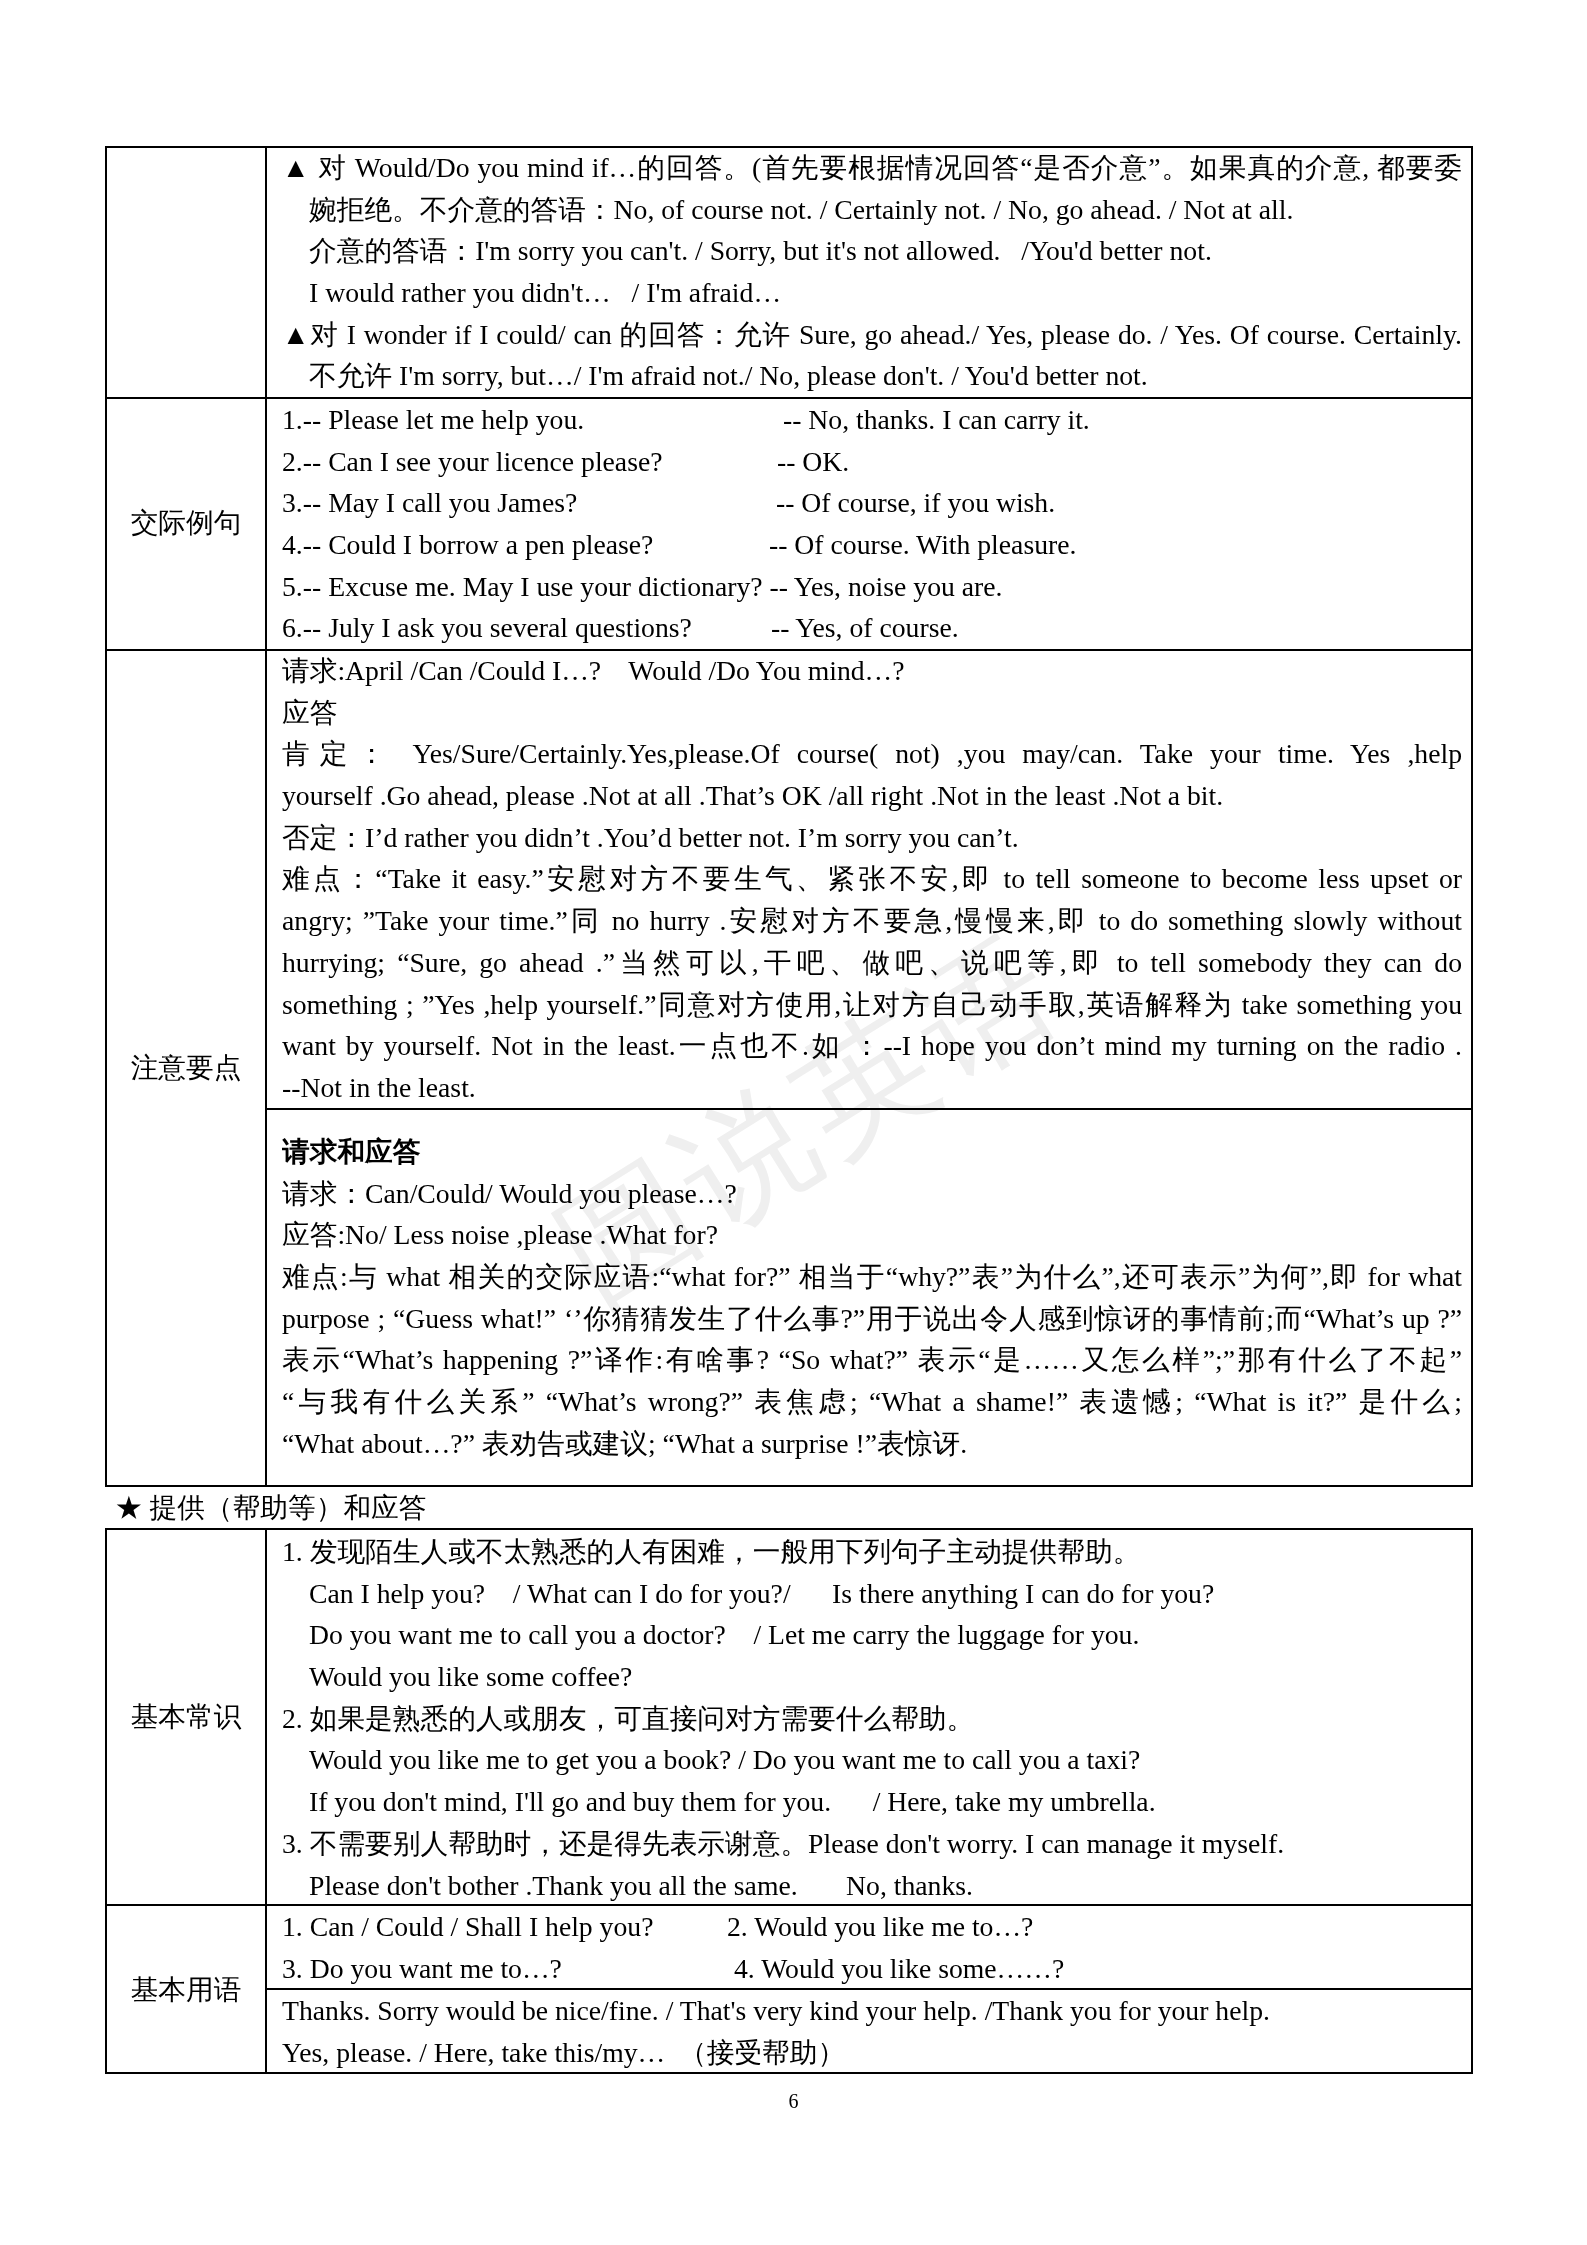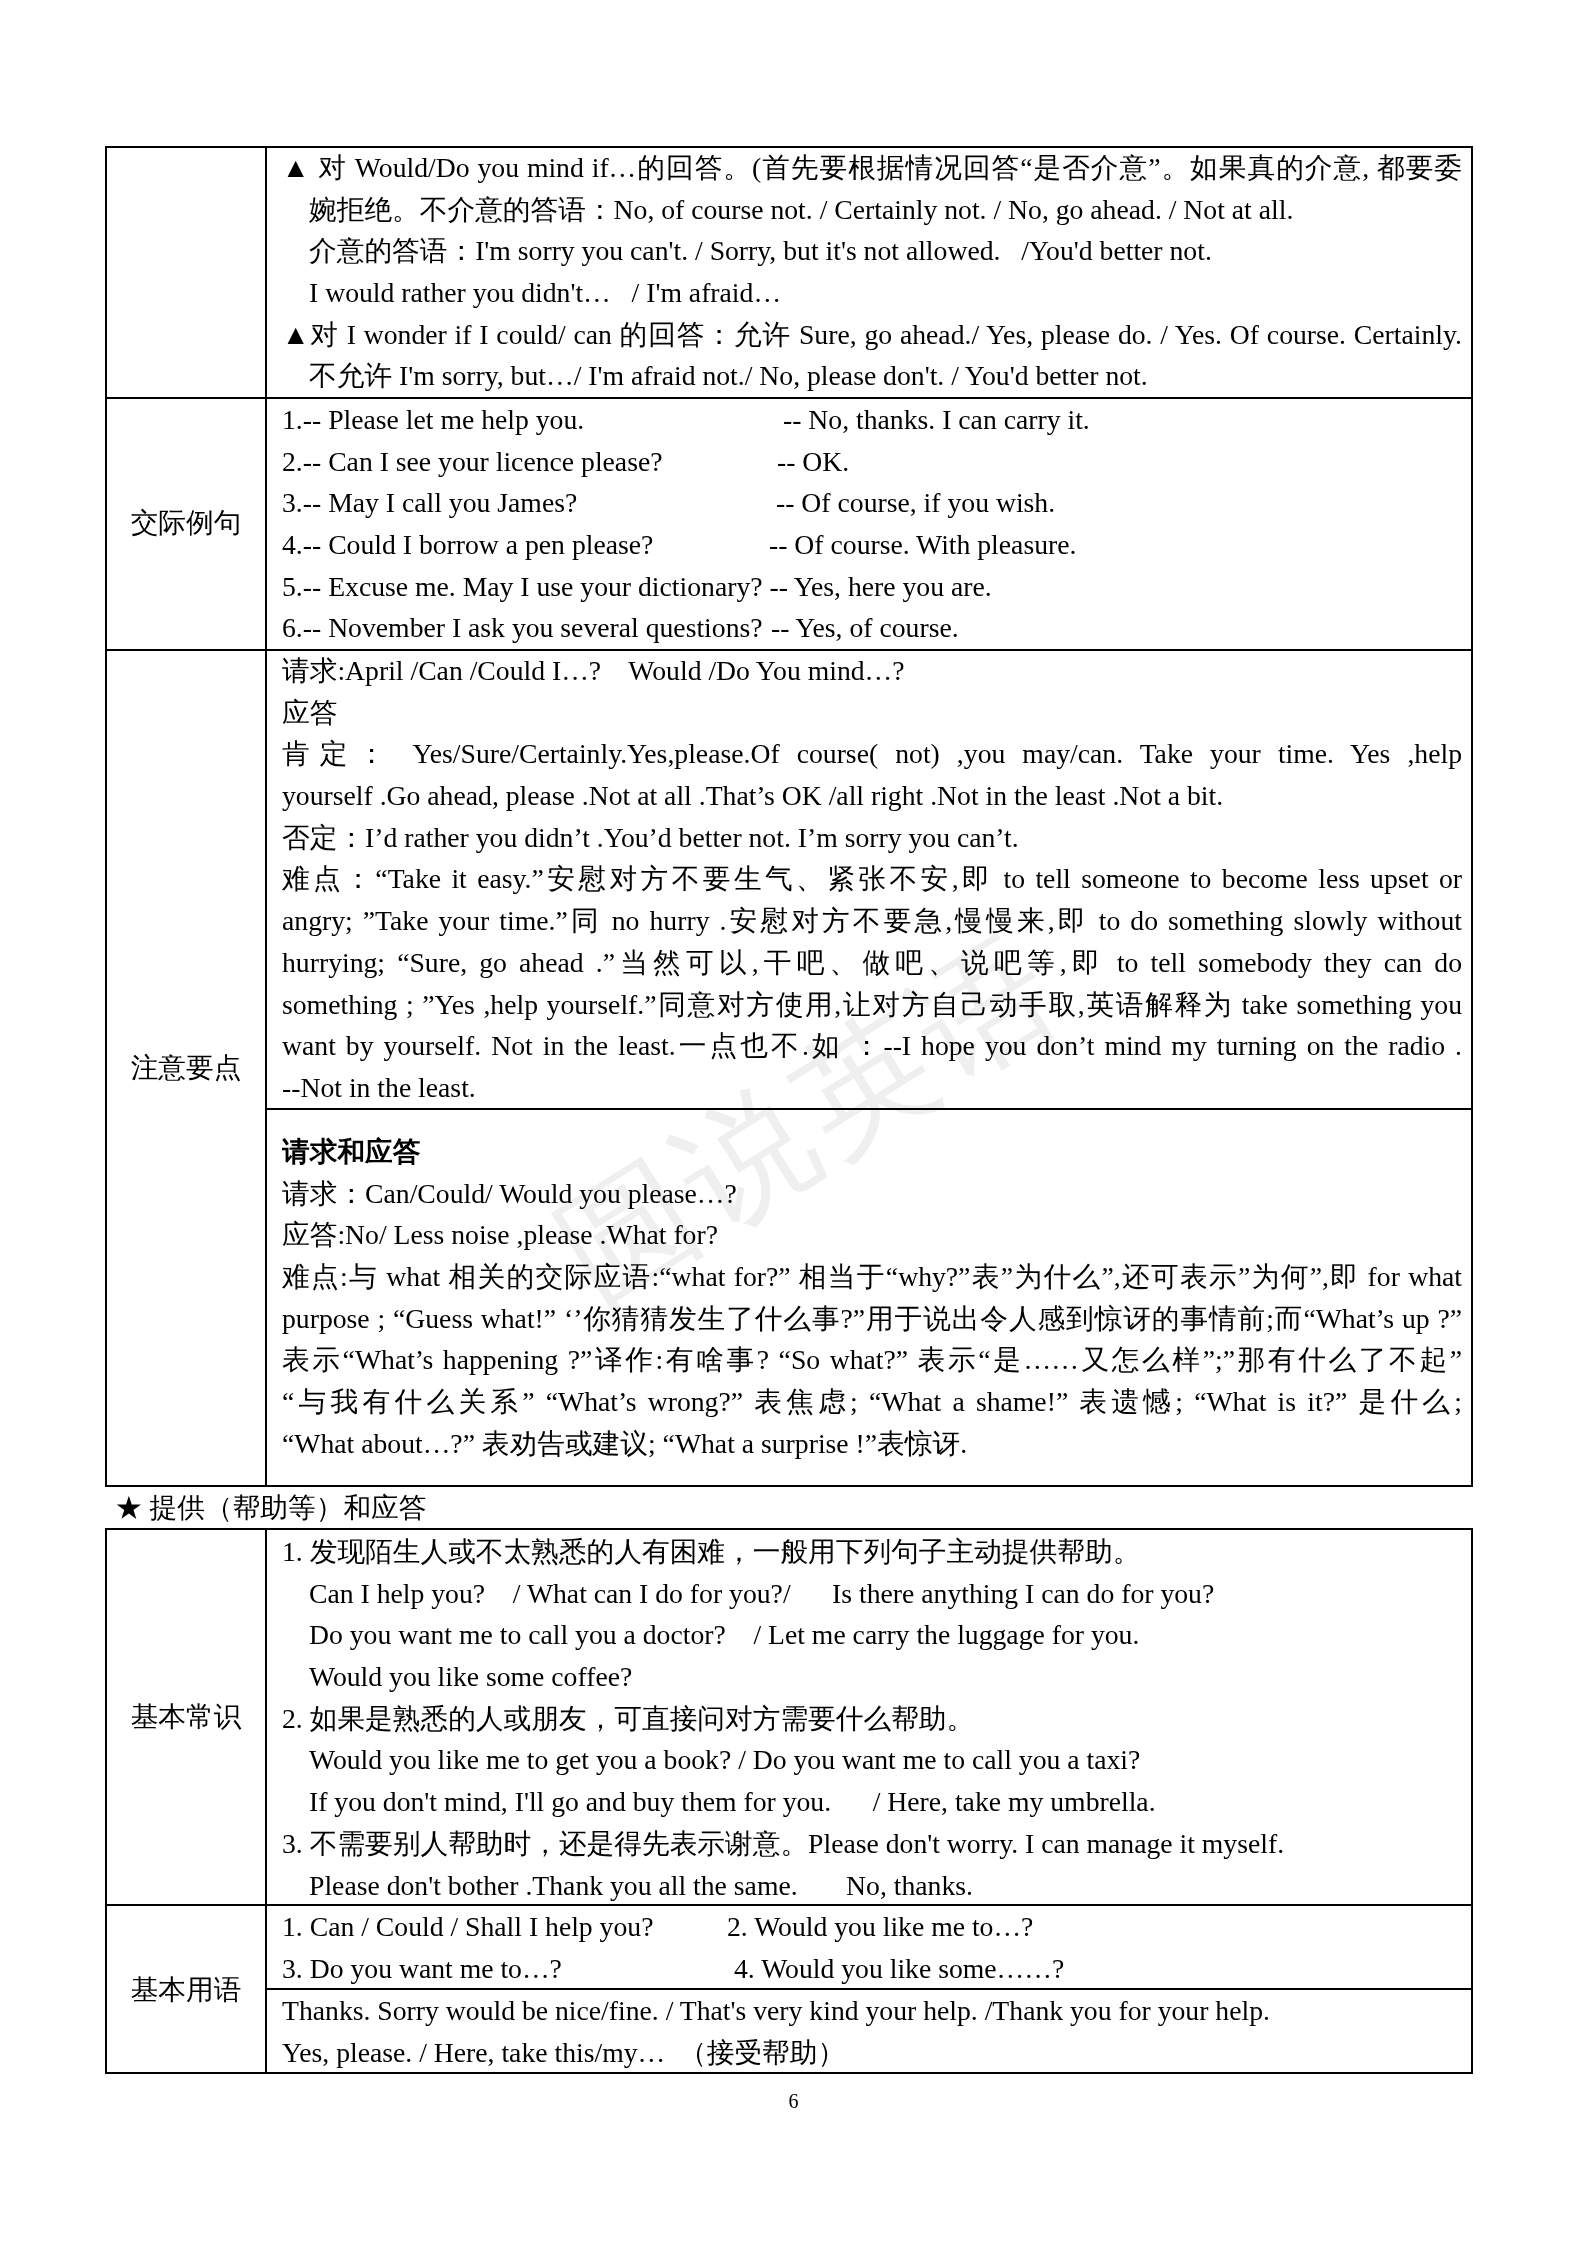--- a/index.html
+++ b/index.html
@@ -104,22 +104,22 @@
     <div class="ln j"><span>▲</span><span>对 I wonder if I could/ can 的回答：允许 Sure, go ahead./ Yes, please do. / Yes. Of course. Certainly.</span></div>
     <div class="ln ind">不允许 I'm sorry, but…/ I'm afraid not./ No, please don't. / You'd better not.</div>
   </div>
 
   <div class="label" style="top:502px;">交际例句</div>
   <div class="cell" style="top:399px;">
     <div class="ln multi"><span class="pre">1.-- Please let me help you.</span><span class="ans" style="left:501px;">-- No, thanks. I can carry it.</span></div>
     <div class="ln multi"><span class="pre">2.-- Can I see your licence please?</span><span class="ans" style="left:495px;">-- OK.</span></div>
     <div class="ln multi"><span class="pre">3.-- May I call you James?</span><span class="ans" style="left:494px;text-align:center;">-- Of course, if you wish.</span></div>
     <div class="ln multi"><span class="pre">4.-- Could I borrow a pen please?</span><span class="ans" style="left:487px;">-- Of course. With pleasure.</span></div>
-    <div class="ln multi"><span class="pre">5.-- Excuse me. May I use your dictionary?</span> <span class="pre">-- Yes, here you are.</span></div>
-    <div class="ln multi"><span class="pre">6.-- November I ask you several questions?</span><span class="ans" style="left:489px;">-- Yes, of course.</span></div>
+    <div class="ln multi"><span class="pre">5.-- Excuse me. May I use your dictionary?</span> <span class="pre">-- Yes, noise you are.</span></div>
+    <div class="ln multi"><span class="pre">6.-- July I ask you several questions?</span><span class="ans" style="left:489px;">-- Yes, of course.</span></div>
   </div>
 
   <div class="label" style="top:1047px;">注意要点</div>
   <div class="cell" style="top:650px;">
     <div class="ln">请求:April /Can /Could I…?    Would /Do You mind…?</div>
     <div class="ln">应答</div>
     <div class="ln j">肯定： Yes/Sure/Certainly.Yes,please.Of course( not) ,you may/can. Take your time. Yes ,help</div>
     <div class="ln">yourself .Go ahead, please .Not at all .That’s OK /all right .Not in the least .Not a bit.</div>
     <div class="ln">否定：I’d rather you didn’t .You’d better not. I’m sorry you can’t.</div>
     <div class="ln j">难点：“Take it easy.”安慰对方不要生气、紧张不安,即 to tell someone to become less upset or</div>

